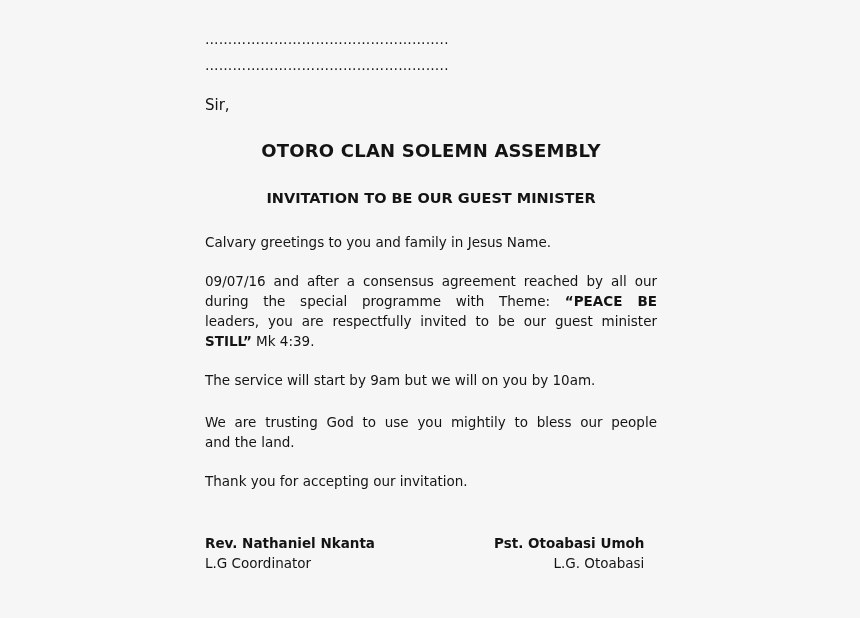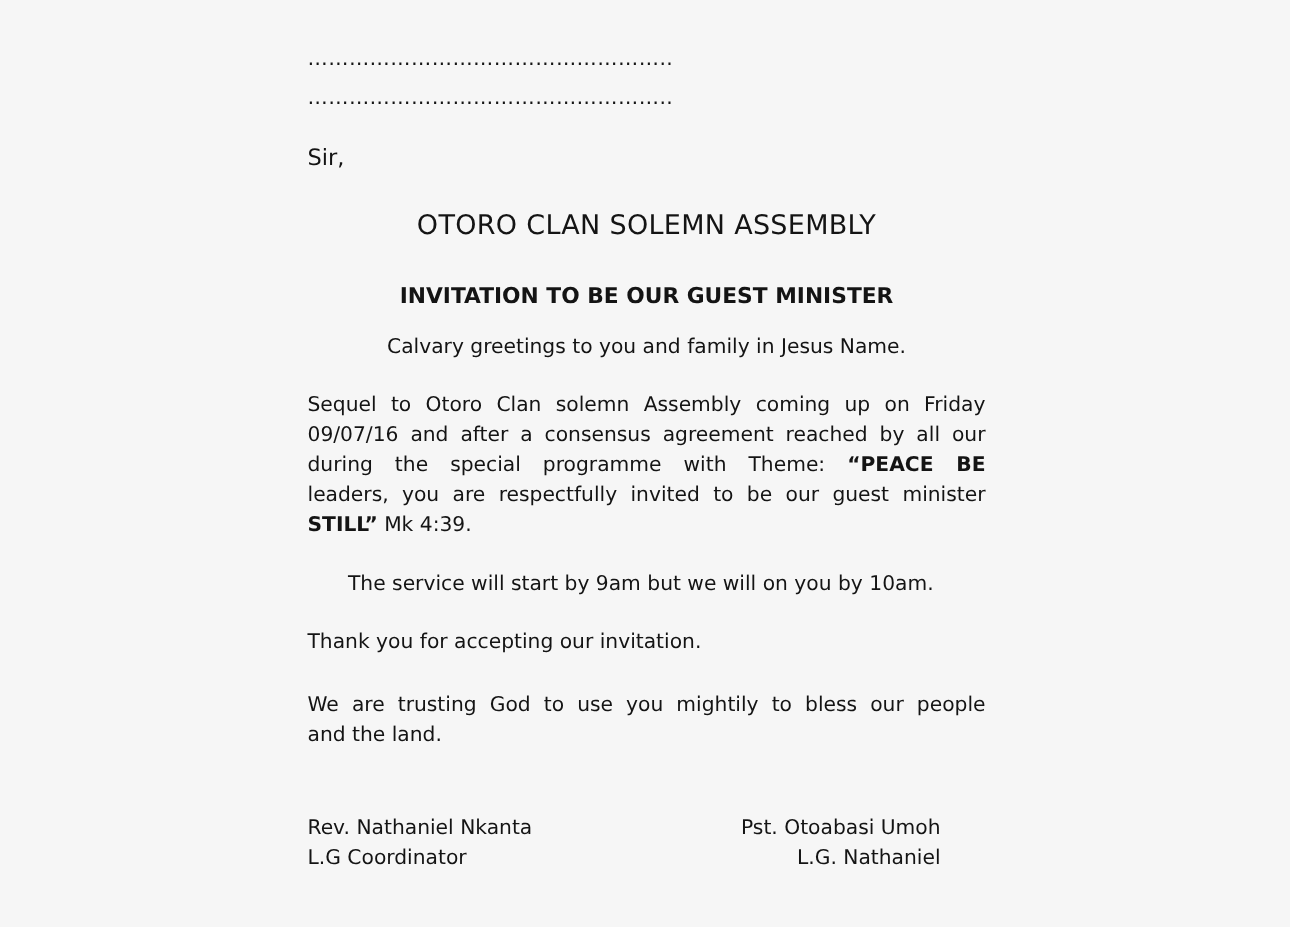--- a/index.html
+++ b/index.html
@@ -26,101 +26,100 @@
   }
   .dots-2 { margin-top: 10px; }
   .salutation {
     margin-top: 24px;
     font-size: 15px;
     line-height: 17px;
   }
   .title {
     margin-top: 26px;
     text-align: center;
-    font-weight: normal;
+    font-weight: bold;
     font-size: 18px;
     line-height: 22px;
     letter-spacing: 0.2px;
   }
   .subtitle {
     margin-top: 28px;
     text-align: center;
     font-weight: bold;
     font-size: 14.5px;
     line-height: 17px;
   }
   .para {
     font-size: 13.5px;
     line-height: 20px;
   }
-  .greeting   { margin-top: 14px; text-align: center; }
+  .greeting   { margin-top: 25px; }
   .invitation { margin-top: 19px; }
-  .service    { margin-top: 19px; margin-left: 27px; }
+  .service    { margin-top: 19px; }
   .blessing   { margin-top: 22px; }
   .closing    { margin-top: 19px; }
   .jline {
     text-align: justify;
     text-align-last: justify;
   }
   .lline {
     text-align: right;
     text-align-last: left;
   }
   b { font-weight: bold; }
   .signatures {
     position: relative;
     margin-top: 42px;
     height: 42px;
     font-size: 13.5px;
   }
   .sig { position: absolute; top: 0; white-space: nowrap; }
   .sig-left  { left: 0; }
   .sig-right { left: 289px; text-align: right; }
-  .sig-name  { font-weight: normal; line-height: 20px; }
+  .sig-name  { font-weight: bold; line-height: 20px; }
   .sig-title { line-height: 20px; }
 </style>
 </head>
 <body>
 
 <div class="page">
   <div class="letter">
 
     <div class="dots">……………………………………………..</div>
     <div class="dots dots-2">……………………………………………..</div>
 
     <div class="salutation">Sir,</div>
 
     <div class="title">OTORO CLAN SOLEMN ASSEMBLY</div>
 
     <div class="subtitle">INVITATION TO BE OUR GUEST MINISTER</div>
 
     <div class="para greeting">Calvary greetings to you and family in Jesus Name.</div>
 
     <div class="para invitation">
-      <div class="jline"><span>Sequel to Otoro Clan solemn Assembly coming up on Friday</span></div>
       <div class="jline"><span>09/07/16 and after a consensus agreement reached by all our</span></div>
       <div class="jline"><span>during the special programme with Theme: </span><b>“PEACE BE</b></div>
       <div class="jline"><span>leaders, you are respectfully invited to be our guest minister</span></div>
       <div class="lline"><b>STILL”</b><span> Mk 4:39.</span></div>
     </div>
 
     <div class="para service">The service will start by 9am but we will on you by 10am.</div>
 
-    <div class="para closing">Thank you for accepting our invitation.</div>
-
     <div class="para blessing">
       <div class="jline"><span>We are trusting God to use you mightily to bless our people</span></div>
       <div class="lline"><span>and the land.</span></div>
     </div>
+
+    <div class="para closing">Thank you for accepting our invitation.</div>
 
     <div class="signatures">
       <div class="sig sig-left">
         <div class="sig-name">Rev. Nathaniel Nkanta</div>
         <div class="sig-title">L.G Coordinator</div>
       </div>
       <div class="sig sig-right">
         <div class="sig-name">Pst. Otoabasi Umoh</div>
-        <div class="sig-title">L.G. Nathaniel</div>
+        <div class="sig-title">L.G. Otoabasi</div>
       </div>
     </div>
 
   </div>
 </div>
 
 </body></html>

